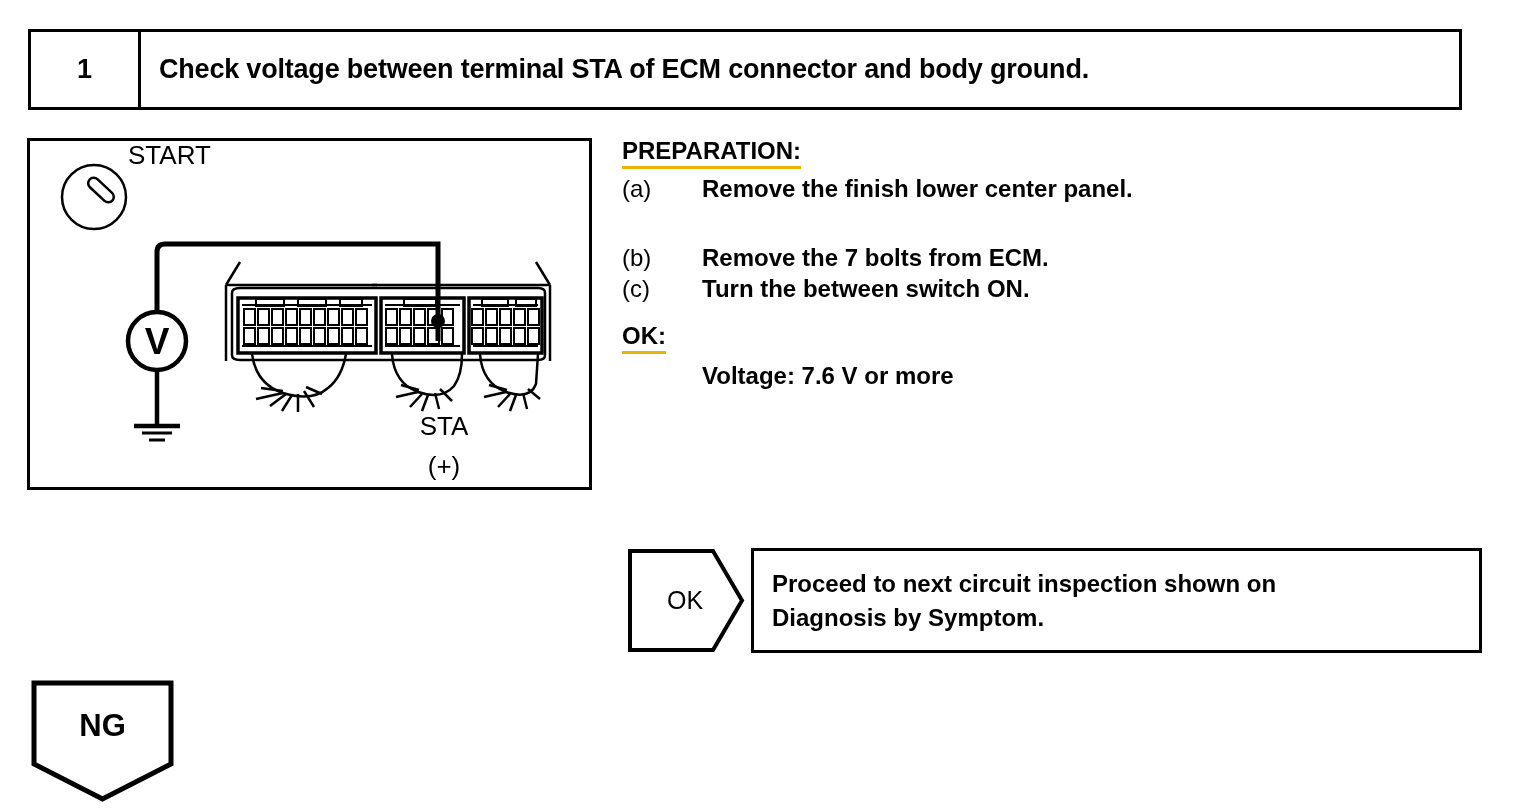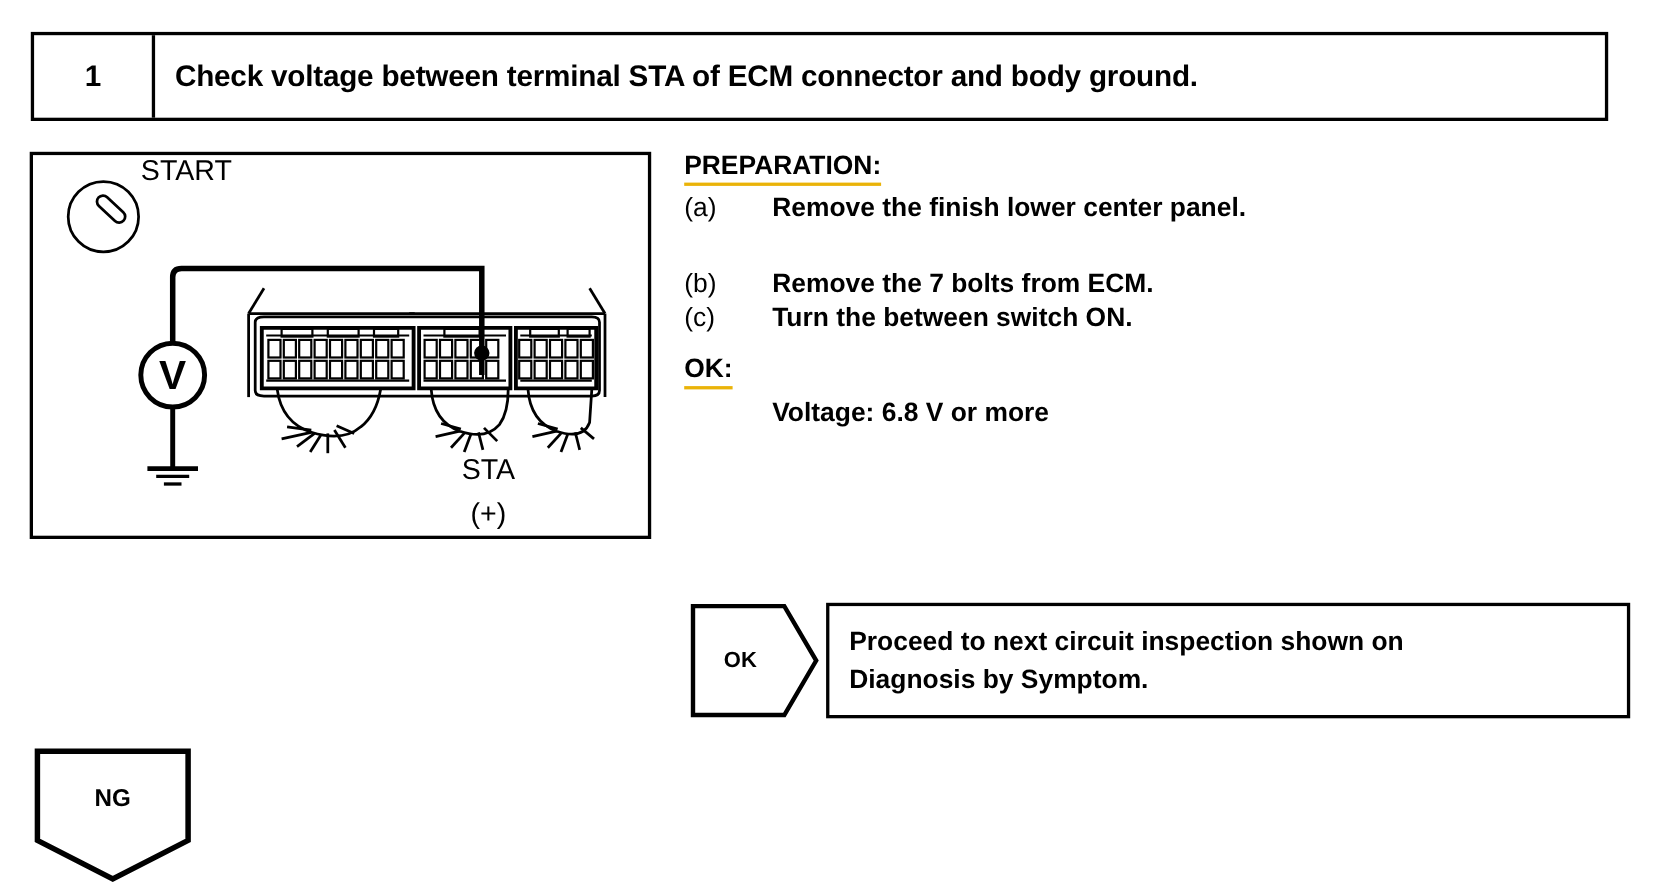--- a/index.html
+++ b/index.html
@@ -123,29 +123,29 @@
   }
   .ok-arrow {
     position: absolute;
     left: 0;
     top: 0;
     width: 118px;
     height: 105px;
   }
   .ok-arrow-label {
     position: absolute;
-    left: 0;
+    left: 12px;
     top: 0;
     width: 92px;
     height: 105px;
     display: flex;
     align-items: center;
     justify-content: center;
-    font-size: 20px;
-    font-weight: bold;
+    font-size: 25px;
+    font-weight: normal;
   }
   .result-box {
     position: absolute;
     left: 124px;
     top: 0;
     width: 731px;
     height: 105px;
     border: 3px solid #000;
     box-sizing: border-box;
     display: flex;
@@ -168,21 +168,21 @@
   }
   .ng-label {
     position: absolute;
     left: 0;
     top: 0;
     width: 143px;
     height: 92px;
     display: flex;
     align-items: center;
     justify-content: center;
-    font-size: 22px;
+    font-size: 31px;
     font-weight: bold;
   }
 </style>
 </head>
 <body>
 
 <div class="step-header">
   <div class="step-number-cell">
     <span class="step-number">1</span>
   </div>
@@ -349,21 +349,21 @@
       <li class="prep-item">
         <span class="prep-marker">(c)</span>
         <span class="prep-text">Turn the between switch ON.</span>
       </li>
     </ul>
   </div>
 
 
   <div class="ok-block">
     <div class="section-heading">OK:</div>
-    <div class="ok-value">Voltage:  6.8 V or more</div>
+    <div class="ok-value">Voltage:  7.6 V or more</div>
   </div>
 </div>
 
 <div class="result-row">
   <svg class="ok-arrow" width="118" height="105" viewBox="0 0 118 105">
     <path d="M 3 3 L 86 3 L 115 52.5 L 86 102 L 3 102 Z" fill="#fff" stroke="#000" stroke-width="4"></path>
   </svg>
   <div class="ok-arrow-label">OK</div>
   <div class="result-box">
     <div class="result-text">

